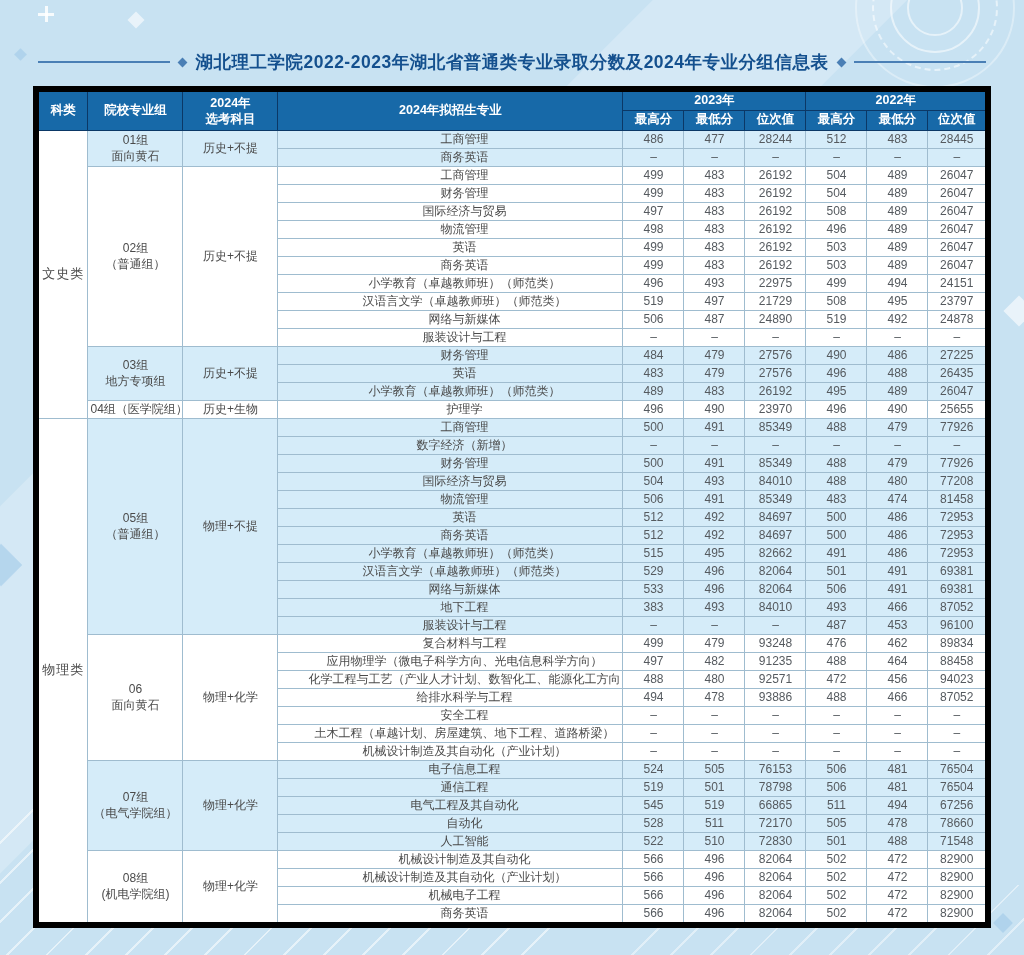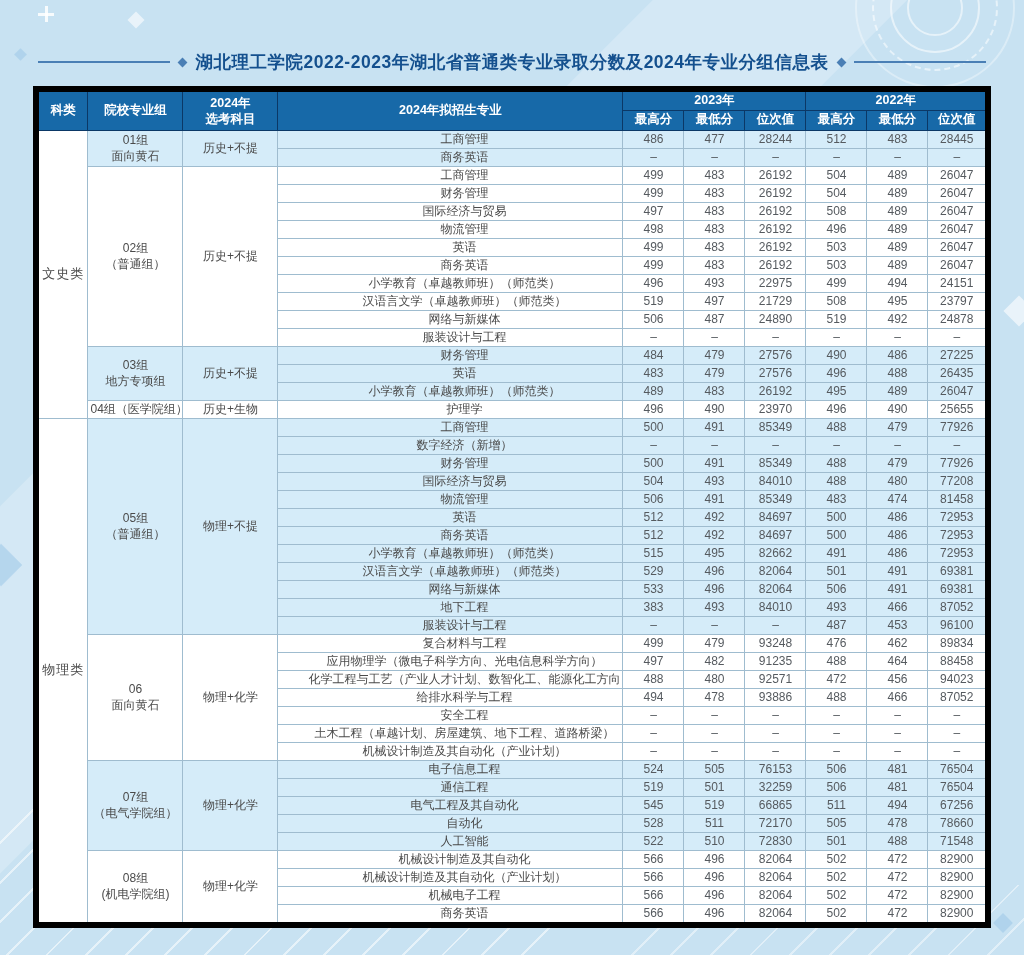--- a/index.html
+++ b/index.html
@@ -487,21 +487,21 @@
           <td class="num-cell">505</td>
           <td class="num-cell">76153</td>
           <td class="num-cell">506</td>
           <td class="num-cell">481</td>
           <td class="num-cell">76504</td>
         </tr>
         <tr class="shaded">
           <td class="major-cell">通信工程</td>
           <td class="num-cell">519</td>
           <td class="num-cell">501</td>
-          <td class="num-cell">32259</td>
+          <td class="num-cell">78798</td>
           <td class="num-cell">506</td>
           <td class="num-cell">481</td>
           <td class="num-cell">76504</td>
         </tr>
         <tr class="shaded">
           <td class="major-cell">电气工程及其自动化</td>
           <td class="num-cell">545</td>
           <td class="num-cell">519</td>
           <td class="num-cell">66865</td>
           <td class="num-cell">511</td>

